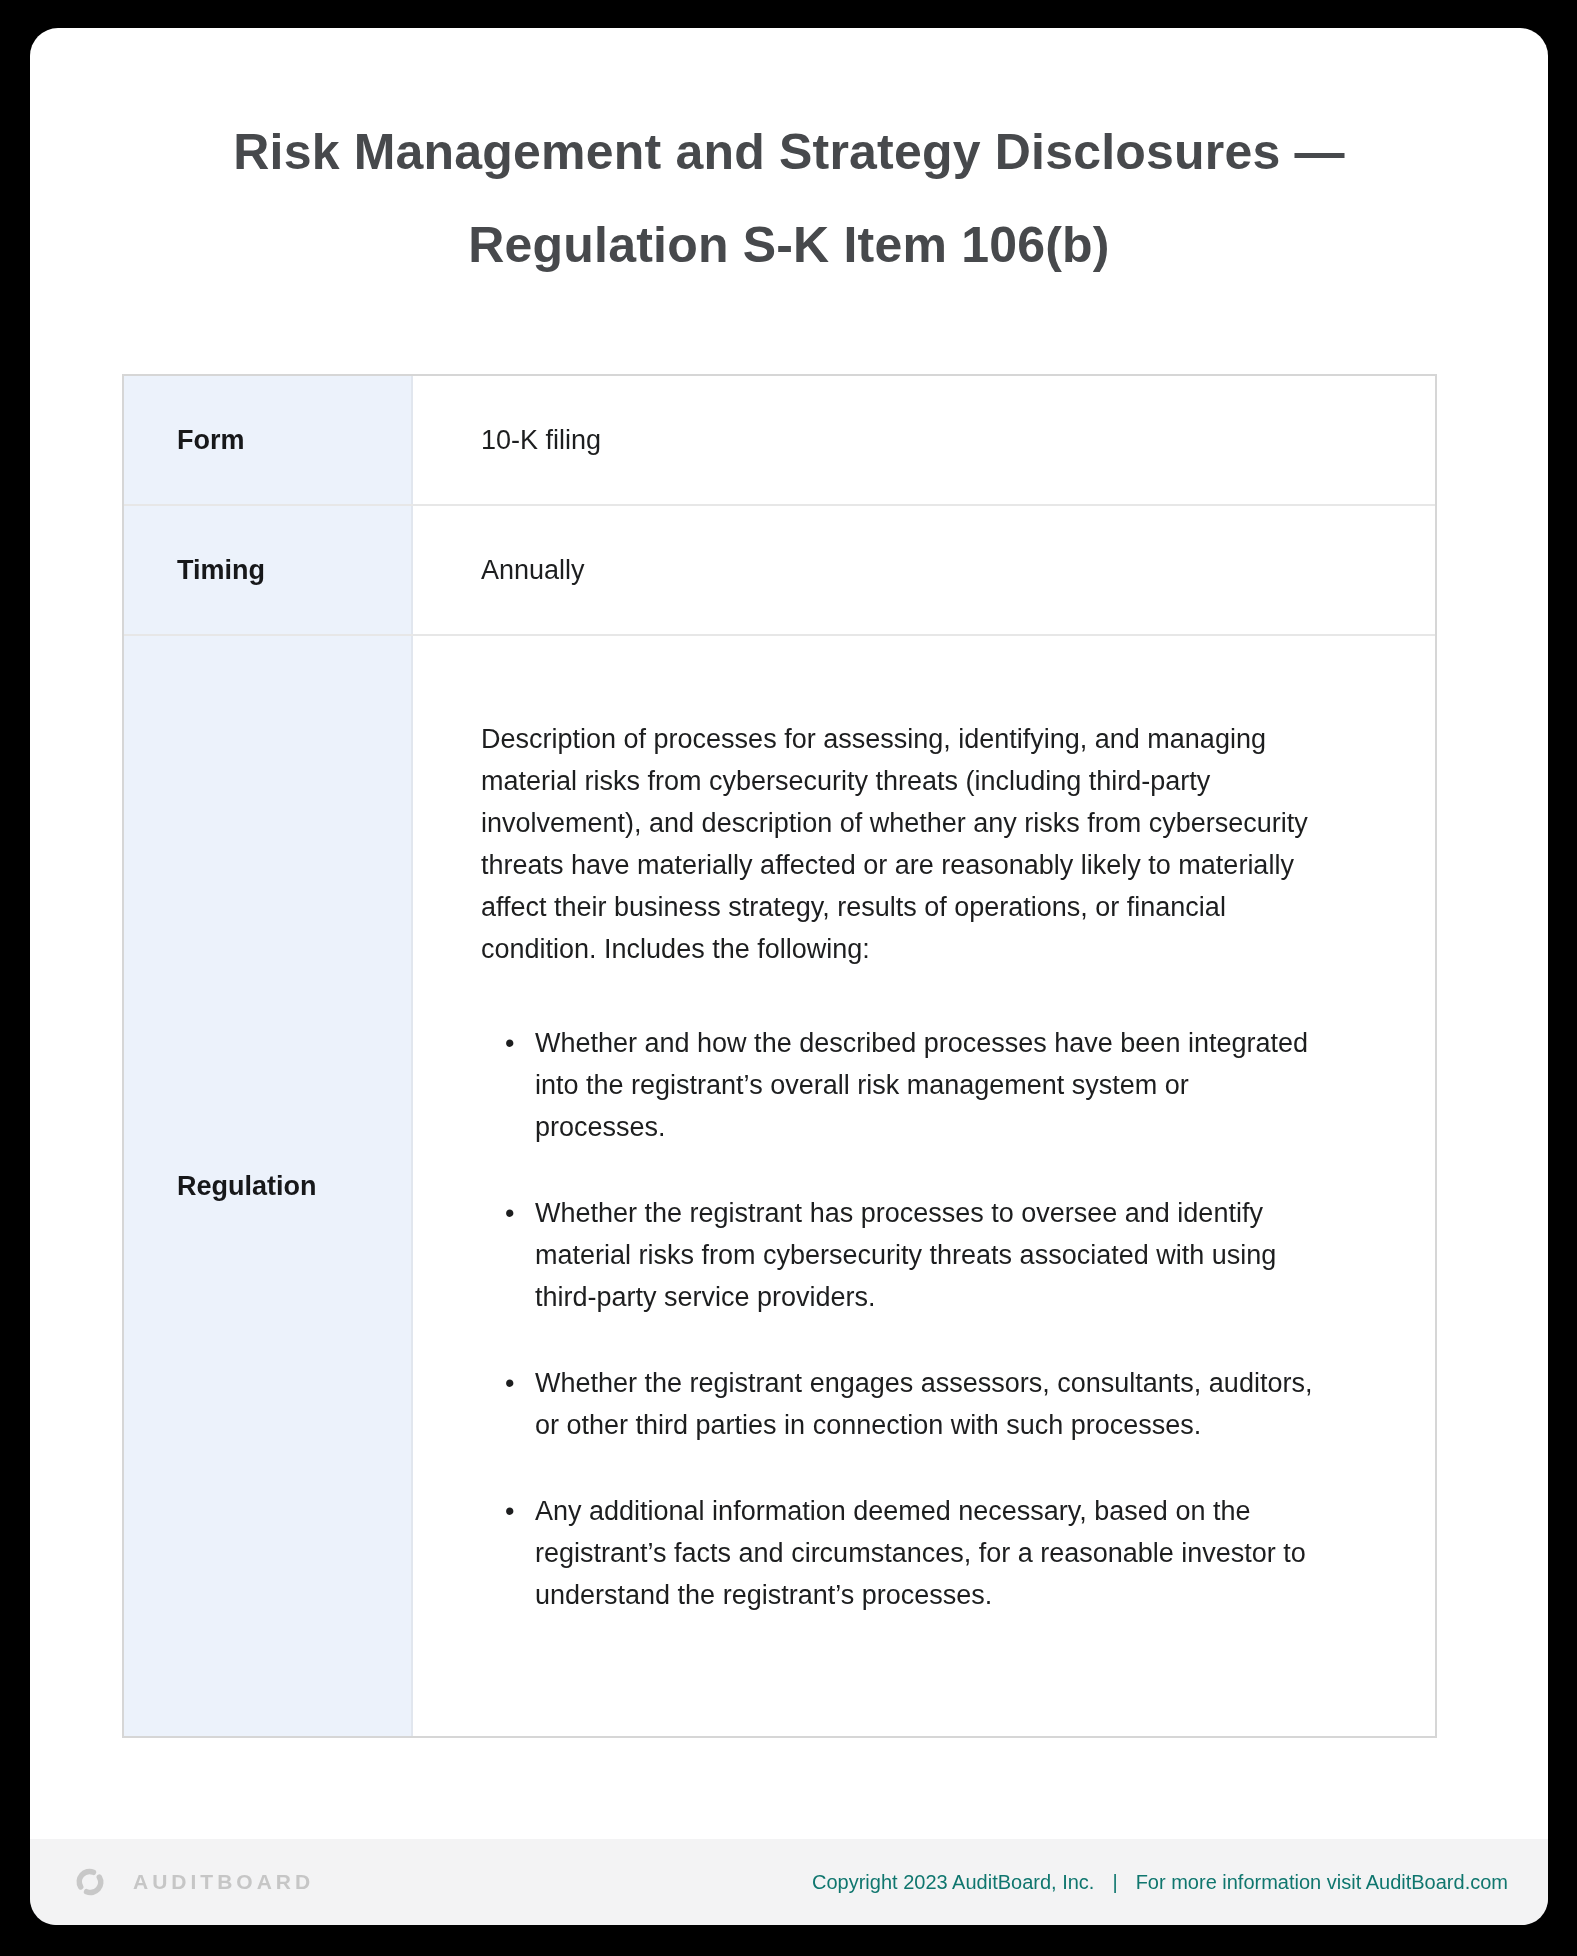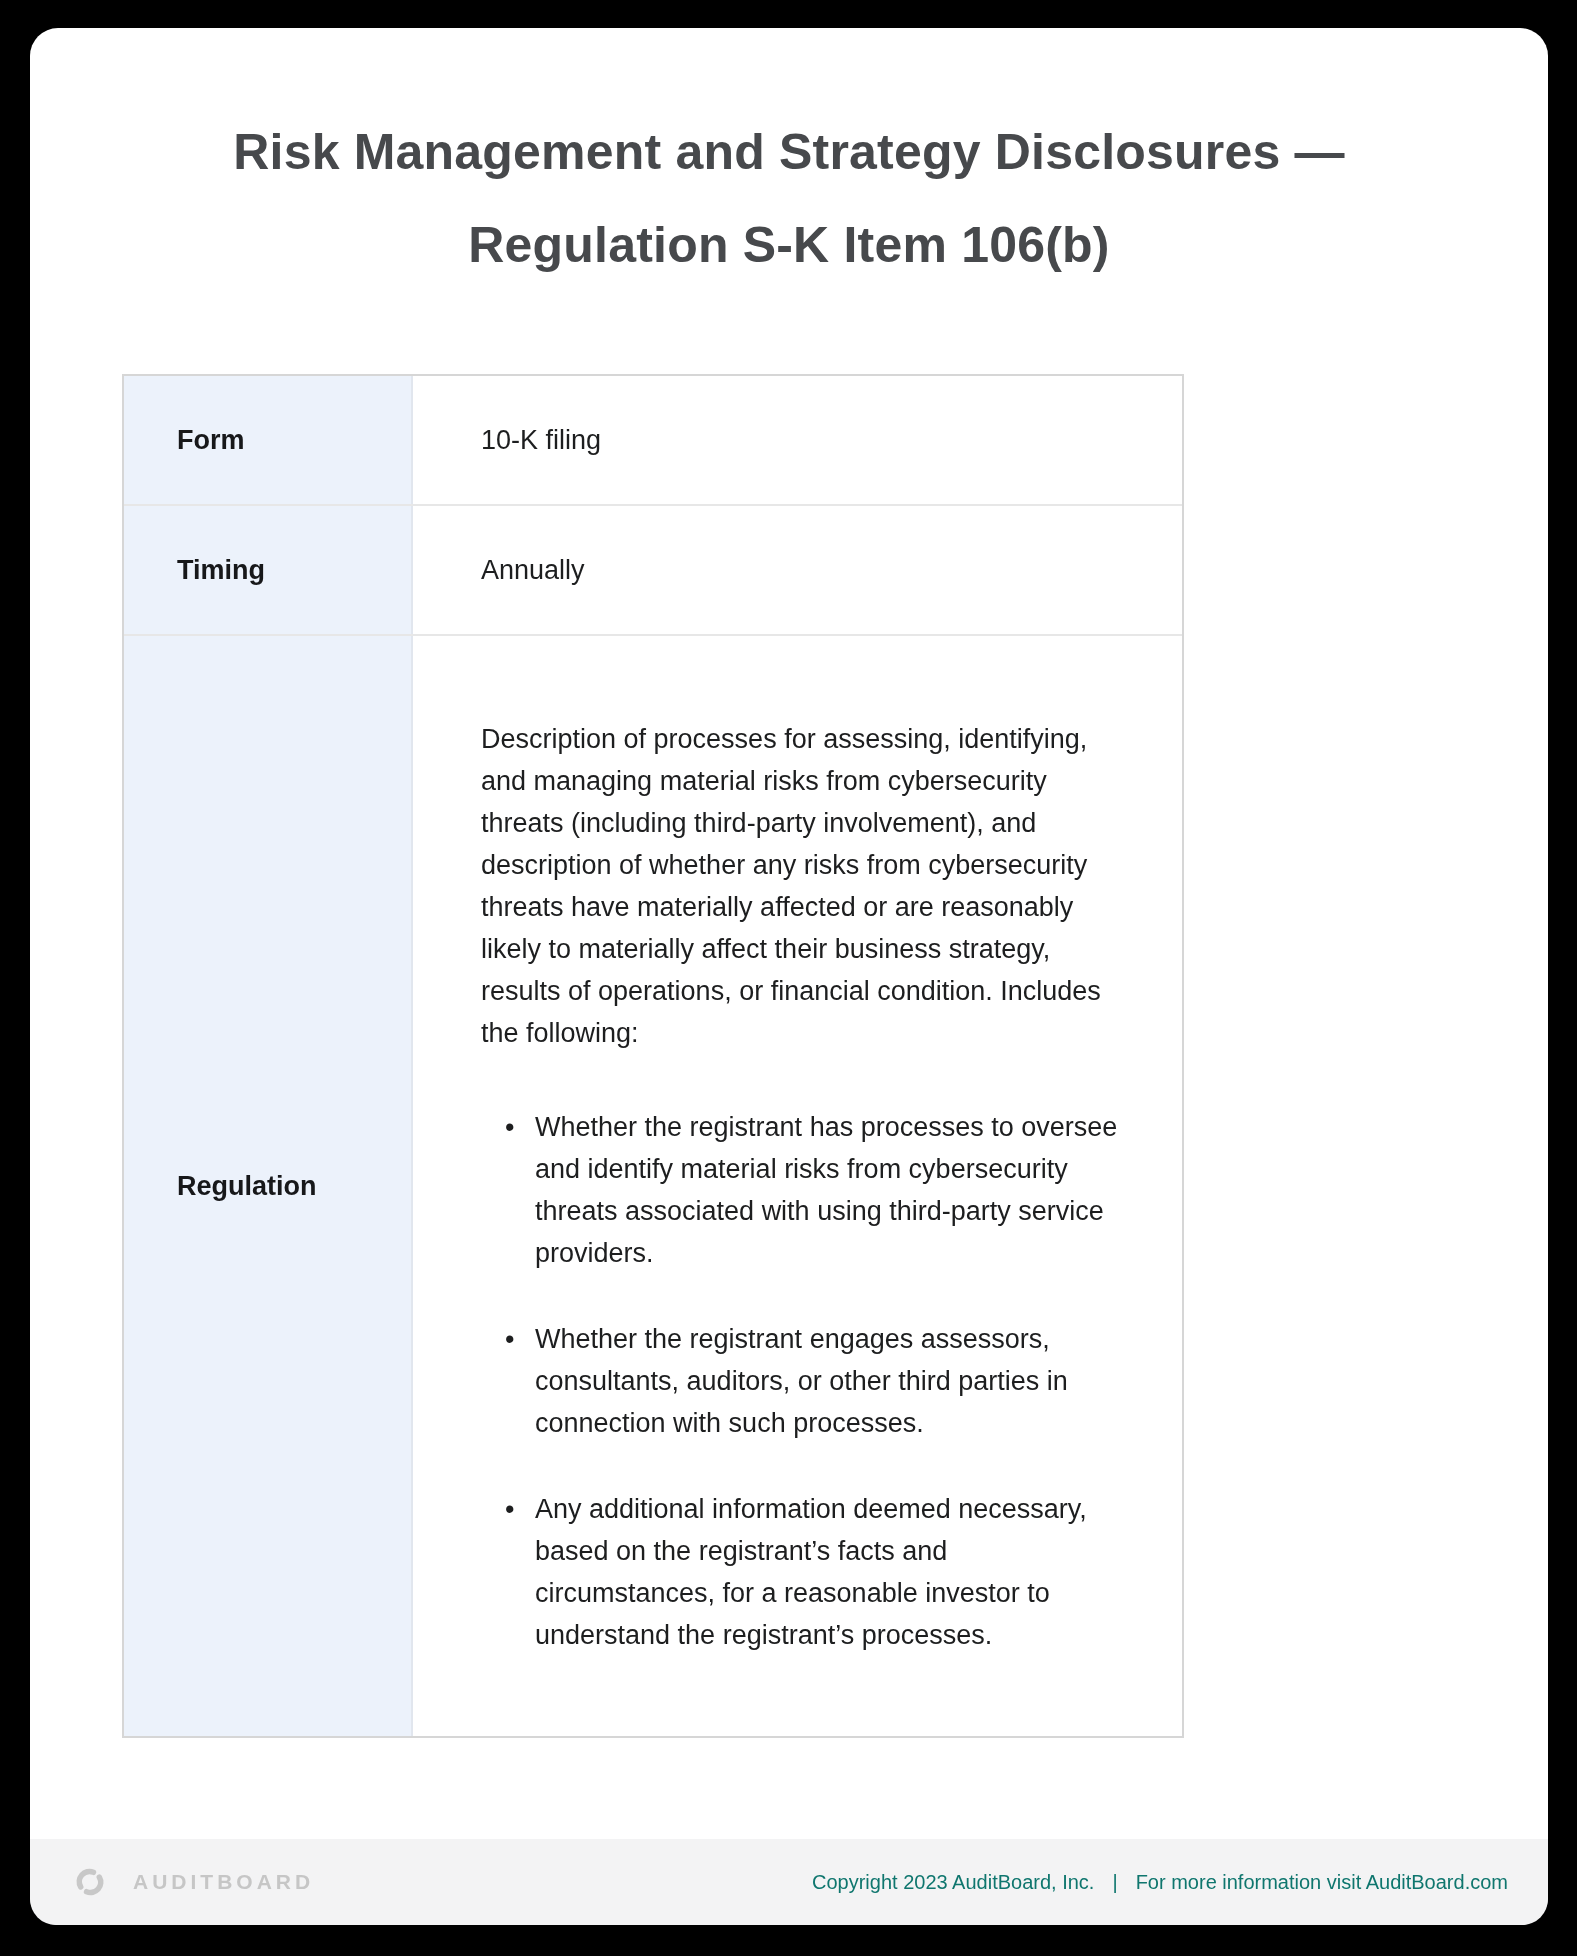--- a/index.html
+++ b/index.html
@@ -35,21 +35,21 @@
     font-weight: 600;
     color: #47494c;
     letter-spacing: 0.2px;
   }
   .title span { display: block; }
 
   .disclosure-table {
     box-sizing: border-box;
     margin-left: 92px;
     margin-top: 82px;
-    width: 1062px;
+    width: 1315px;
     border: 2px solid #d6d6d6;
   }
   .t-row {
     display: grid;
     grid-template-columns: 289px 1fr;
   }
   .t-row + .t-row { border-top: 2px solid #e7e7e7; }
   .t-row.r-small { height: 128px; }
   .t-row.r-big { height: 1100px; }
   .label-cell {
@@ -155,20 +155,21 @@
       <div class="t-row r-small">
         <div class="label-cell">Timing</div>
         <div class="value-cell">Annually</div>
       </div>
 
       <div class="t-row r-big">
         <div class="label-cell">Regulation</div>
         <div class="value-cell info">
           <p class="info-intro">Description of processes for assessing, identifying, and managing material risks from cybersecurity threats (including third-party involvement), and description of whether any risks from cybersecurity threats have materially affected or are reasonably likely to materially affect their business strategy, results of operations, or financial condition. Includes the following:</p>
           <ul class="info-bullets">
+            <li>Whether and how the described processes have been integrated into the registrant’s overall risk management system or processes.</li>
             <li>Whether the registrant has processes to oversee and identify material risks from cybersecurity threats associated with using third-party service providers.</li>
             <li>Whether the registrant engages assessors, consultants, auditors, or other third parties in connection with such processes.</li>
             <li>Any additional information deemed necessary, based on the registrant’s facts and circumstances, for a reasonable investor to understand the registrant’s processes.</li>
           </ul>
         </div>
       </div>
 
     </div>
 
     <div class="footer">

